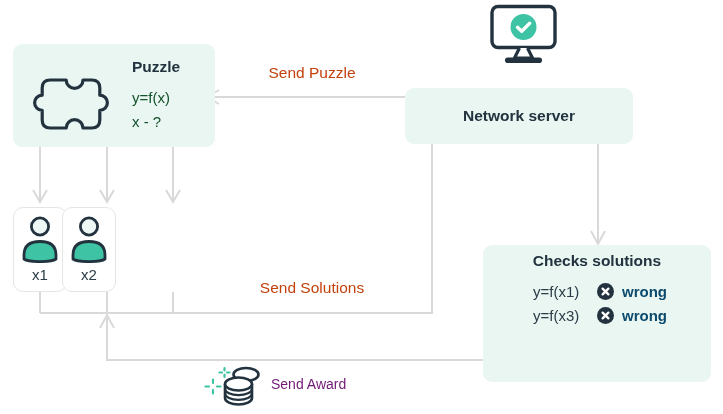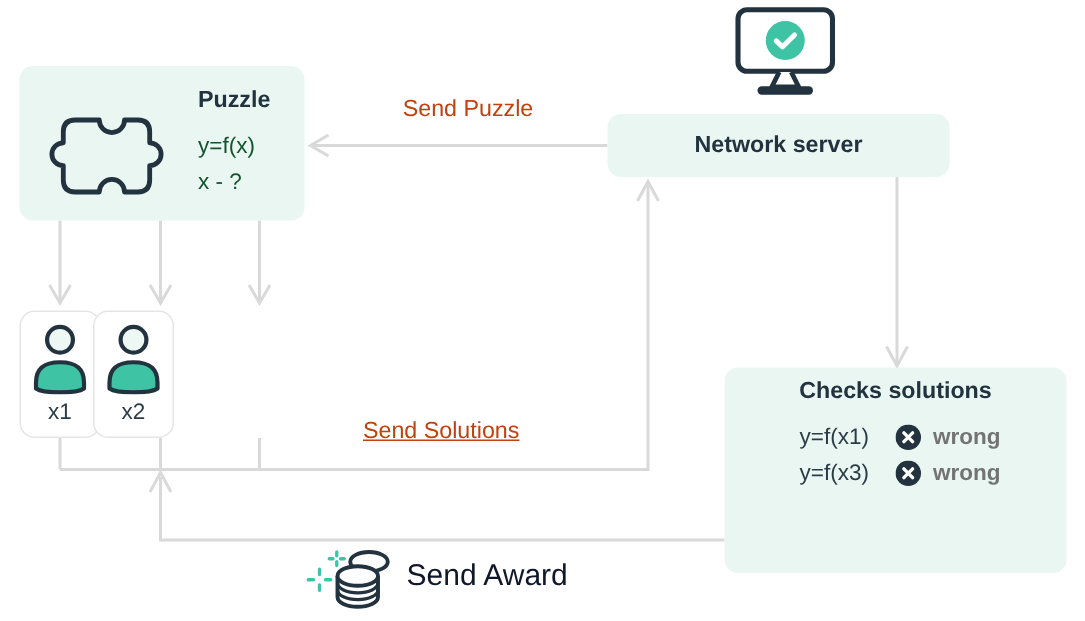--- a/index.html
+++ b/index.html
@@ -1,51 +1,51 @@
 <!DOCTYPE html>
 <html><head>
 <meta charset="utf-8">
 <style>
   html,body{margin:0;padding:0;background:#ffffff;}
   .stage{position:relative;width:723px;height:414px;background:#ffffff;
          font-family:"Liberation Sans",sans-serif;overflow:hidden;}
   .connectors{position:absolute;left:0;top:0;}
   .mintbox{position:absolute;background:#e9f6f1;border-radius:9px;}
   
-  .puzzle-box{left:13px;top:44px;width:190px;height:103px;}
+  .puzzle-box{left:13px;top:44px;width:190px;height:103px;padding-left:12px;}
   .puzzle-icon{position:absolute;left:18px;top:27px;}
   .puzzle-text{position:absolute;left:119px;top:14px;}
   .puzzle-title{font-size:15.5px;font-weight:700;color:#22333f;margin-bottom:13px;}
   .puzzle-line{font-size:15px;color:#14532d;margin-bottom:7px;}
   
-  .server-box{left:405px;top:76px;width:228px;height:42px;display:flex;
+  .server-box{left:405px;top:88px;width:228px;height:56px;display:flex;
               align-items:center;justify-content:center;}
   .server-label{font-size:15.5px;font-weight:600;color:#22333f;}
   .monitor{position:absolute;left:489px;top:4px;}
   
   .user-card{position:absolute;top:207px;width:54px;height:85px;background:#fff;
              border:1.6px solid #e4e6e6;border-radius:10px;display:flex;
              flex-direction:column;align-items:center;box-sizing:border-box;}
   .user-card svg{margin-top:7px;}
   .user-label{font-size:15px;color:#2b3c47;margin-top:3px;}
   
   .checks-box{left:483px;top:245px;width:228px;height:137px;box-sizing:border-box;padding-top:7px;}
   .checks-title{text-align:center;font-size:15.5px;font-weight:700;color:#22333f;}
   .checks-rows{margin-top:9px;margin-left:10px;}
   .check-row{display:flex;align-items:center;height:24px;padding-left:40px;}
   .check-formula{width:64px;font-size:15px;color:#2b3c47;}
   .check-word{font-size:15px;font-weight:700;margin-left:8px;}
-  .check-word.wrong{color:#737373;}
+  .check-word.wrong{color:#0c4a6e;}
   .check-word.correct{color:#3ec3a4;}
   
   .flow-label{position:absolute;font-size:15.5px;color:#c2410c;}
   .lbl-send-puzzle{left:252px;top:64px;width:120px;text-align:center;}
-  .lbl-send-solutions{left:242px;top:279px;width:140px;text-decoration:underline;}
+  .lbl-send-solutions{left:242px;top:279px;width:140px;text-align:center;}
   .award-group{position:absolute;left:204px;top:360px;display:flex;align-items:center;}
-  .award-group .flow-label-inline{font-size:20px;color:#0f172a;margin-left:9px;}
+  .award-group .flow-label-inline{font-size:14px;color:#701a75;margin-left:9px;}
 </style>
 </head>
 <body>
 
 <div class="stage">
 
   <svg class="connectors" width="723" height="414" viewBox="0 0 723 414">
     <g stroke="#d9d9d9" stroke-width="2" fill="none">
 
       <path d="M405,97 H208"></path>

